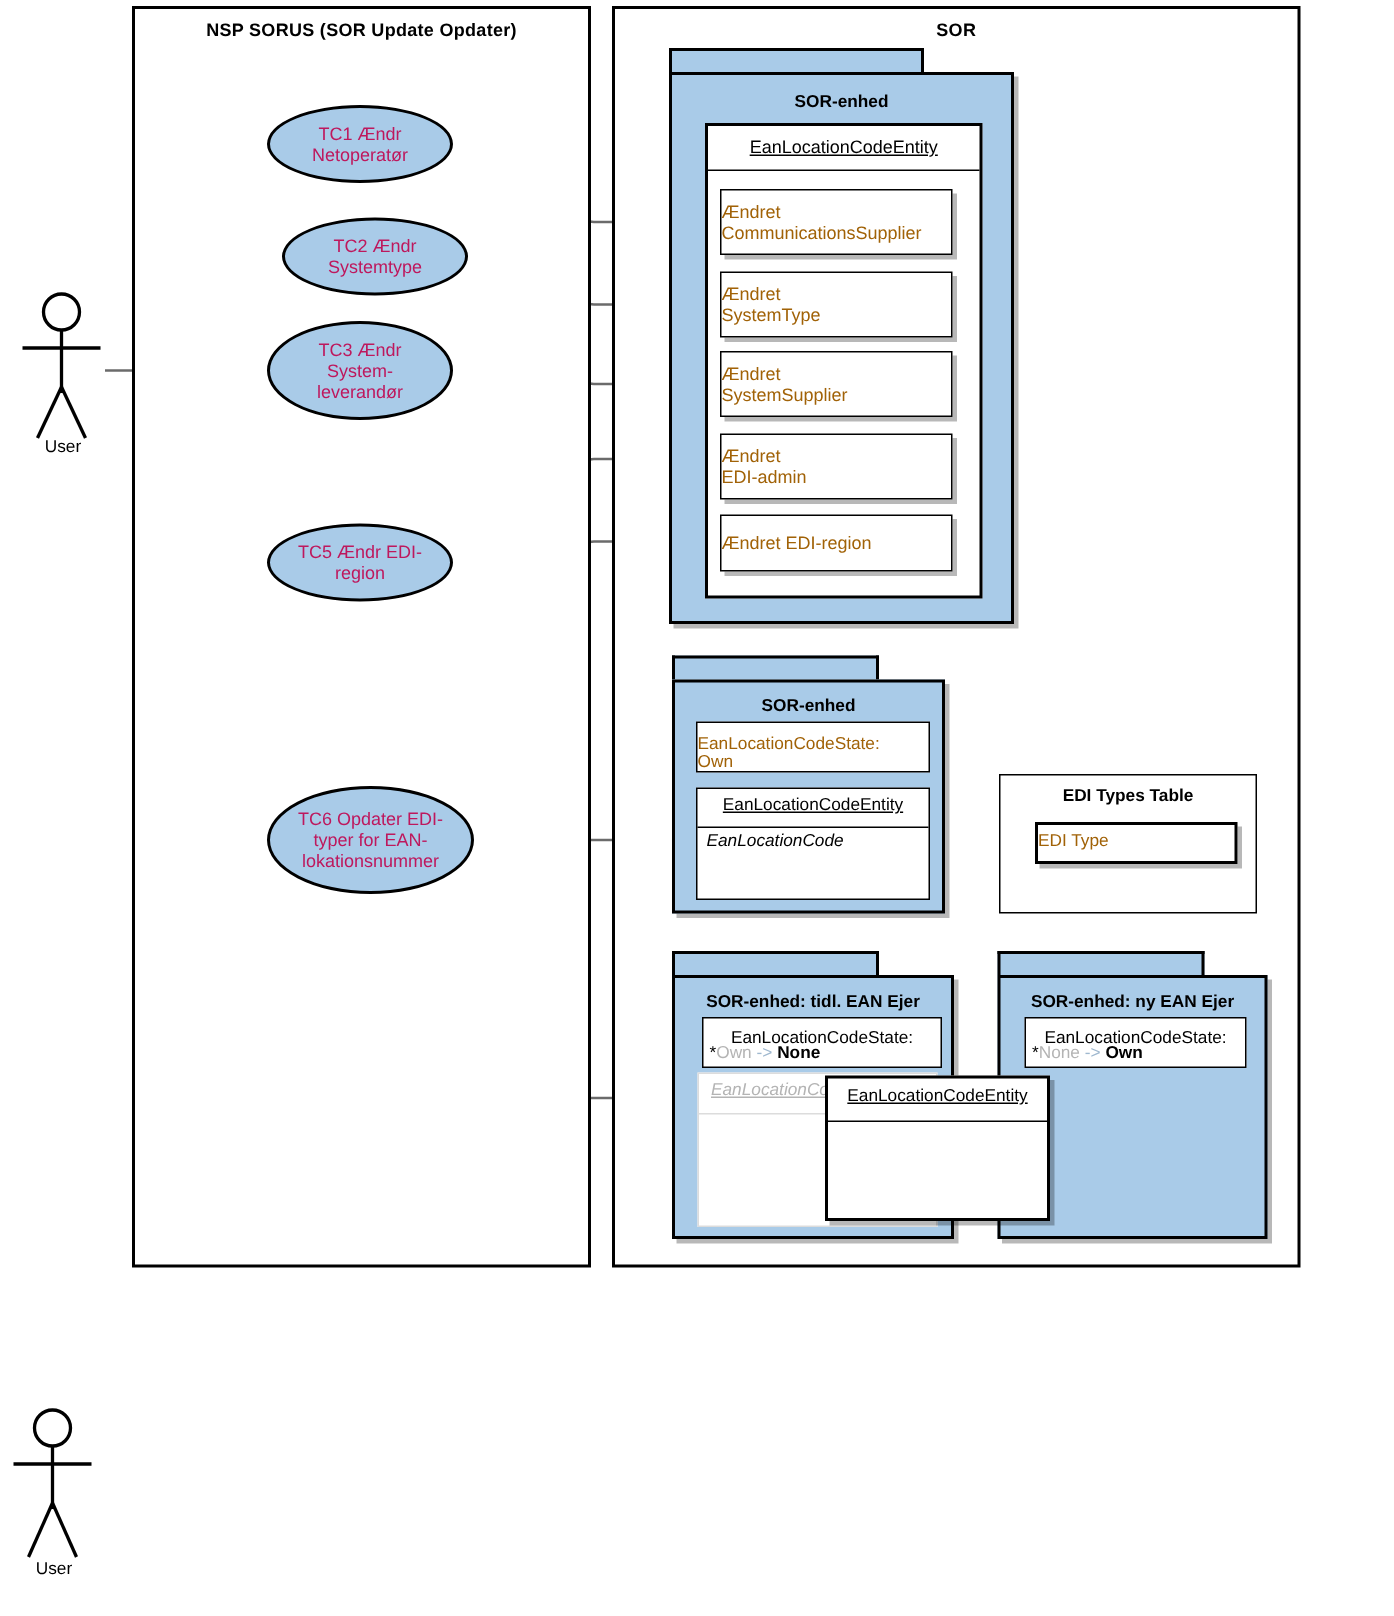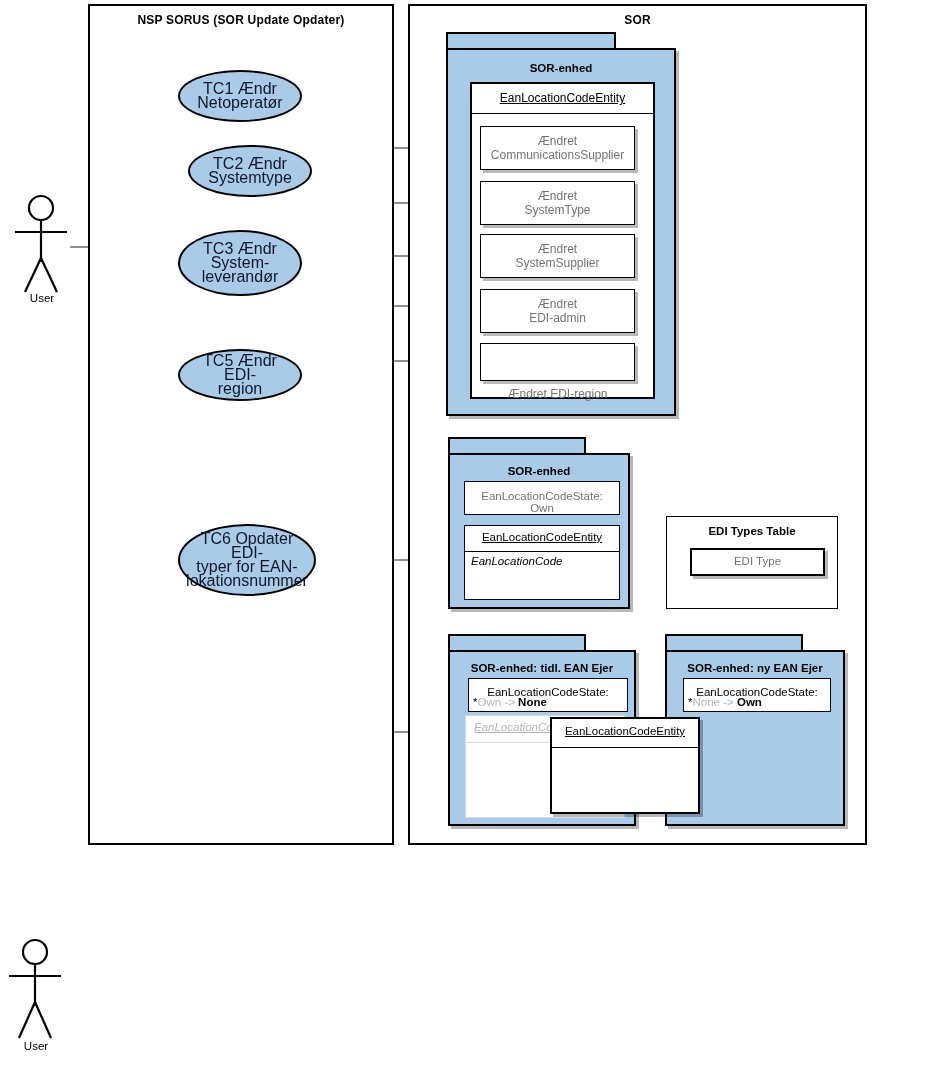--- a/index.html
+++ b/index.html
@@ -21,31 +21,31 @@
   .pkg-body{background:#a9cbe8;border:2px solid #000;}
   .pkg-title{position:absolute;left:0;right:0;text-align:center;
       font-size:11.5px;font-weight:bold;color:#000;}
 
   
   .wbox{background:#fff;border:2px solid #000;}
   .wbox-thin{background:#fff;border:1.5px solid #000;}
   .shadow{box-shadow:3px 3px 0 0 rgba(0,0,0,.28);}
 
   .ctr-text{position:absolute;left:0;right:0;top:50%;transform:translateY(-50%);
-      text-align:center;font-size:12px;line-height:14px;color:#737373;}
+      text-align:left;font-size:12px;line-height:14px;color:#a16207;}
   .ctr-text-sm{font-size:11.5px;line-height:13.5px;}
 
   .hdr-underline{position:absolute;left:0;right:0;text-align:center;
       font-size:12px;color:#000;text-decoration:underline;}
   .sep{position:absolute;left:0;right:0;height:0;border-top:1.5px solid #000;}
 
   
   .uc{background:#a9cbe8;border:2.2px solid #000;border-radius:50%;
       display:flex;align-items:center;justify-content:center;text-align:center;}
-  .uc span{font-size:16px;line-height:14px;color:#0f172a;padding:0 6px;}
+  .uc span{font-size:12px;line-height:14px;color:#be185d;padding:0 6px;}
 
   
   .actor-label{position:absolute;left:0;right:0;text-align:center;
       font-size:11.5px;color:#000;}
 
   
   .lbl{position:absolute;font-size:12px;color:#000;font-style:italic;}
   .lbl-grey{color:#b4b4b4;}
   .lbl-arrowgrey{color:#9fb8cf;}
 
@@ -135,21 +135,21 @@
   </div>
 
   <div class="abs uc" style="left:178px;top:70px;width:124px;height:52px;">
     <span style="white-space:pre-line;">TC1 Ændr
 Netoperatør</span>
   </div>
   <div class="abs uc" style="left:188px;top:145px;width:124px;height:52px;">
     <span style="white-space:pre-line;">TC2 Ændr
 Systemtype</span>
   </div>
-  <div class="abs uc" style="left:178px;top:230px;width:124px;height:66px;text-align:center;">
+  <div class="abs uc" style="left:178px;top:214px;width:124px;height:66px;text-align:center;">
     <span style="white-space:pre-line;">TC3 Ændr
 System-
 leverandør</span>
   </div>
   <div class="abs uc" style="left:178px;top:349px;width:124px;height:52px;">
     <span style="white-space:pre-line;">TC5 Ændr EDI-
 region</span>
   </div>
   <div class="abs uc" style="left:178px;top:524px;width:138px;height:72px;">
     <span style="white-space:pre-line;">TC6 Opdater EDI-
@@ -177,21 +177,21 @@
   </div>
   <div class="abs wbox-thin shadow" style="left:480px;top:234px;width:155px;height:44px;">
     <div class="ctr-text" style="white-space:pre-line;">Ændret
 SystemSupplier</div>
   </div>
   <div class="abs wbox-thin shadow" style="left:480px;top:289px;width:155px;height:44px;">
     <div class="ctr-text" style="white-space:pre-line;">Ændret
 EDI-admin</div>
   </div>
   <div class="abs wbox-thin shadow" style="left:480px;top:343px;width:155px;height:38px;">
-    <div class="ctr-text" style="white-space:pre-line;margin-top:32px;">Ændret EDI-region</div>
+    <div class="ctr-text" style="white-space:pre-line;">Ændret EDI-region</div>
   </div>
 
   <div class="abs pkg-tab" style="left:448px;top:437px;width:138px;height:16px;"></div>
   <div class="abs pkg-body shadow" style="left:448px;top:453px;width:182px;height:156px;">
     <div class="pkg-title" style="top:10px;">SOR-enhed</div>
   </div>
 
   <div class="abs wbox-thin" style="left:464px;top:481px;width:156px;height:34px;">
     <div class="ctr-text ctr-text-sm" style="top:8px;transform:none;">
       <span>EanLocationCodeState:</span>

